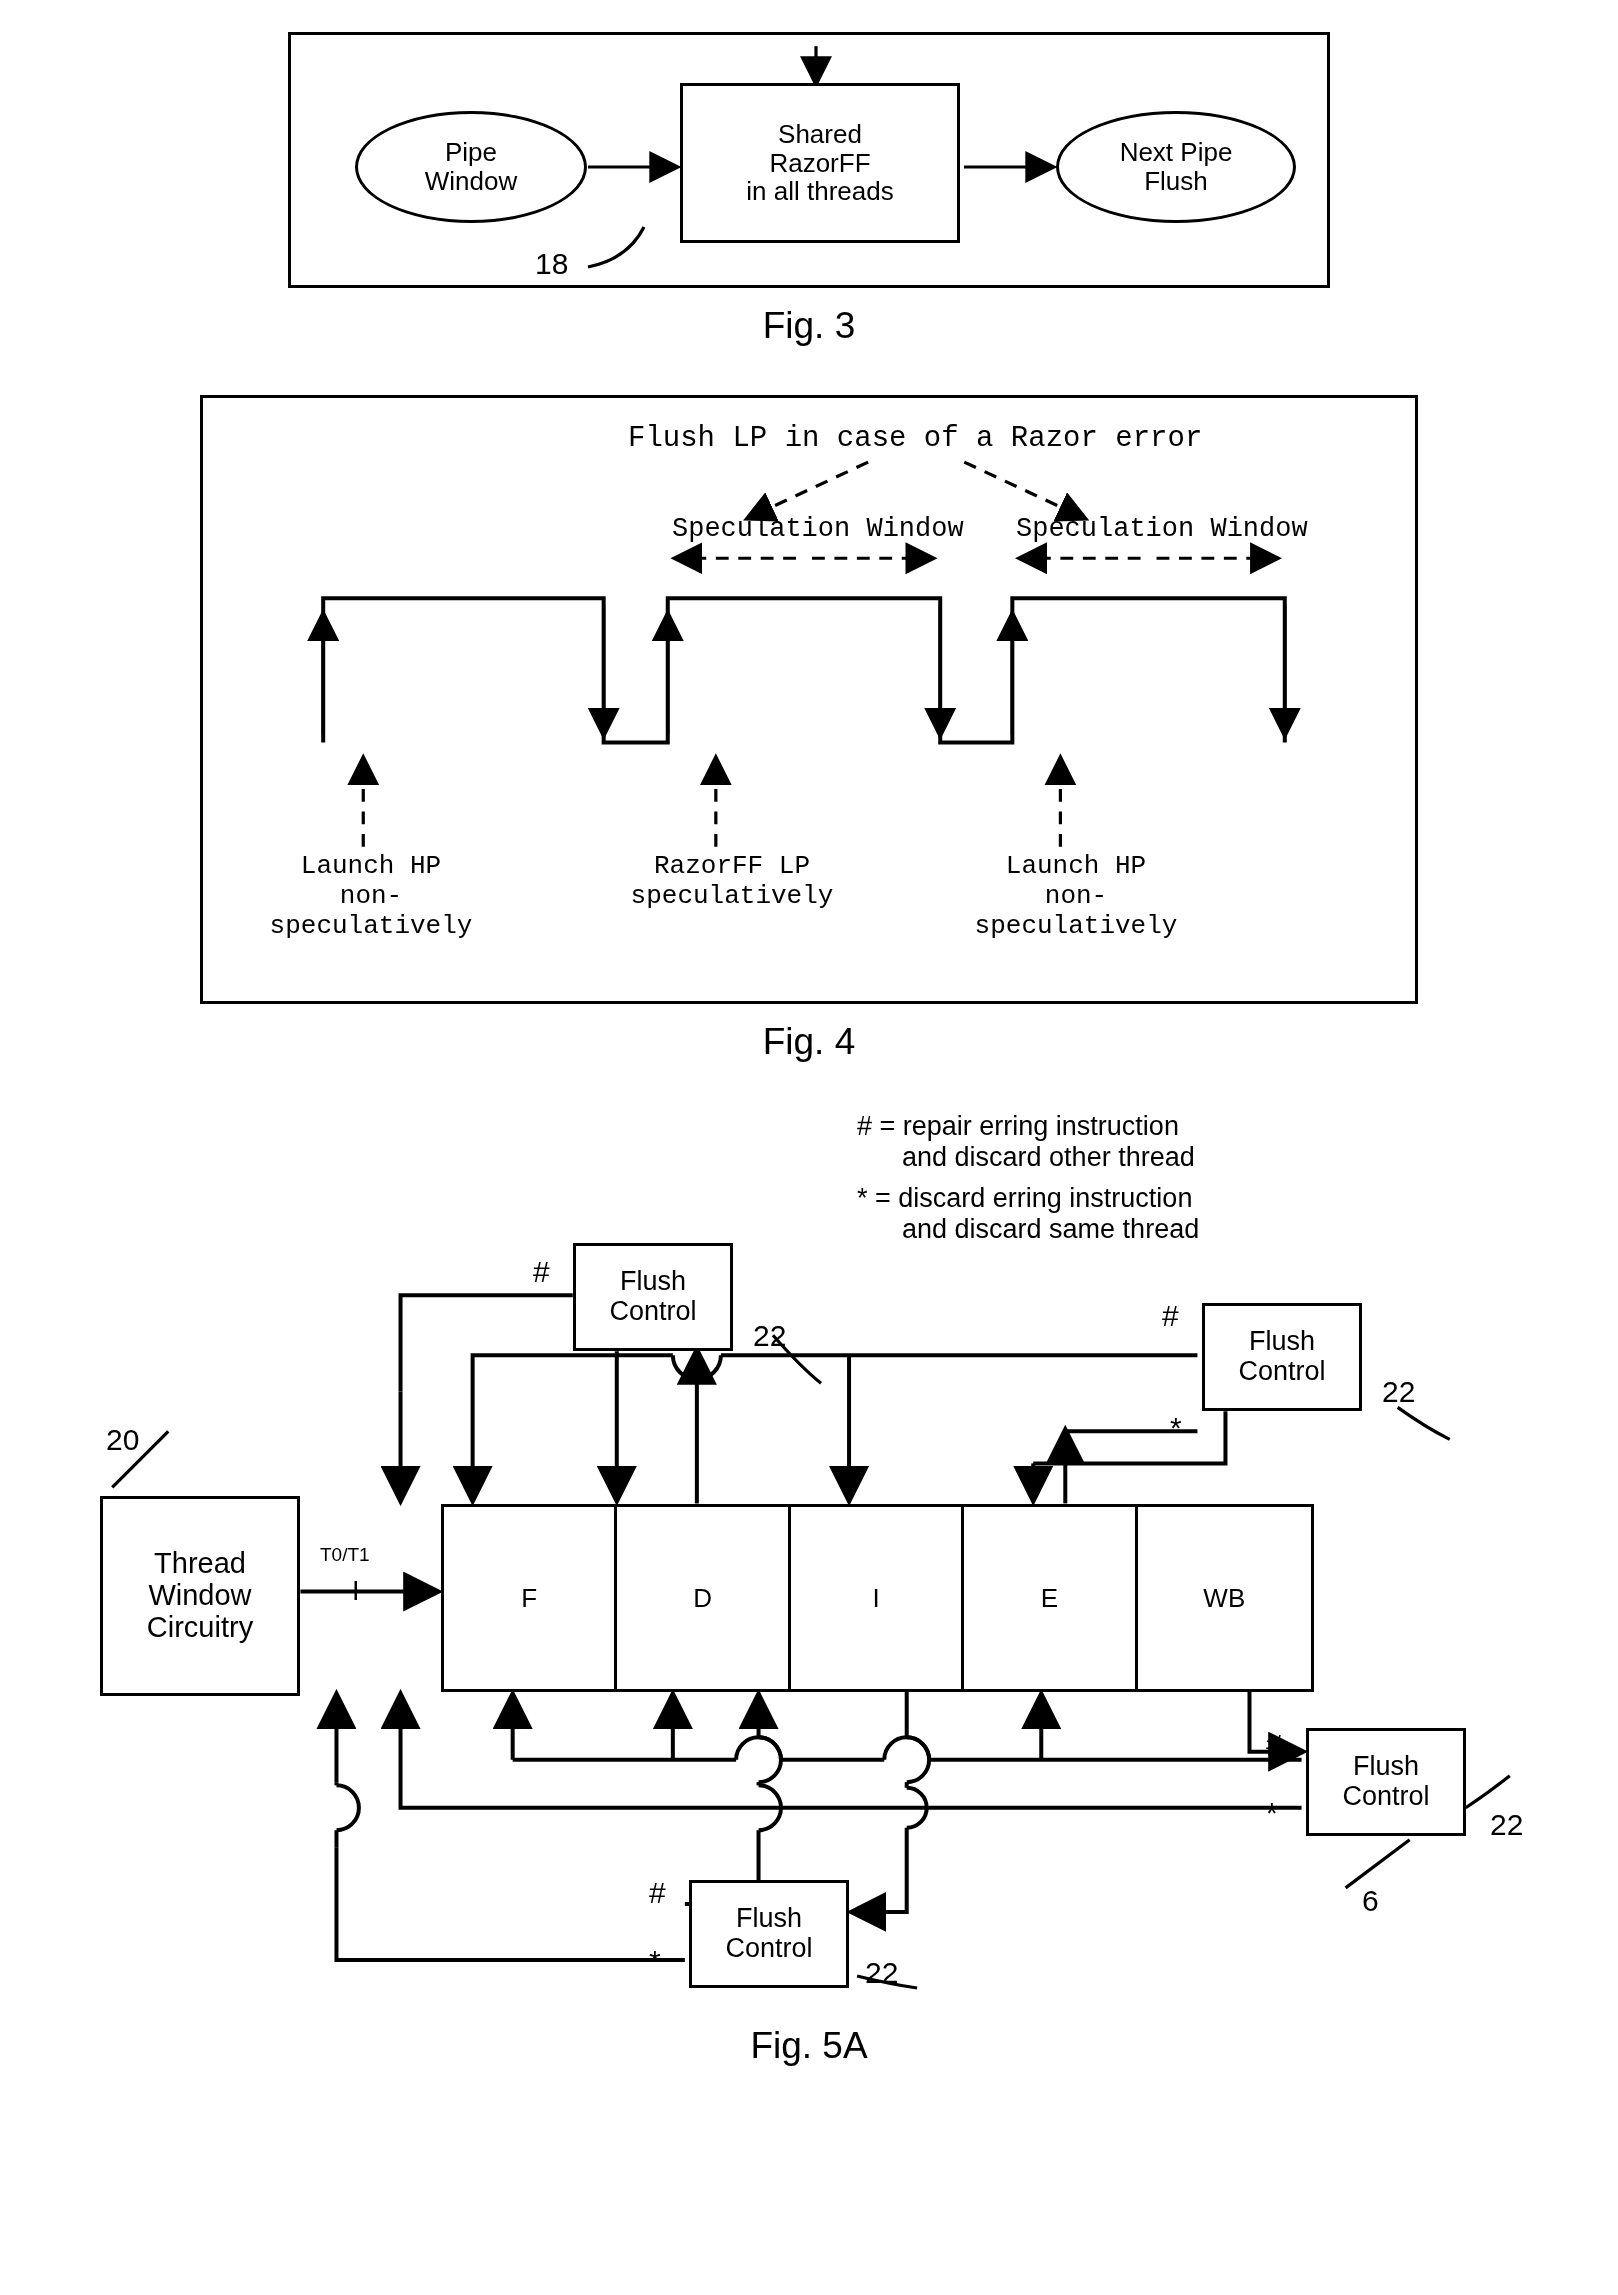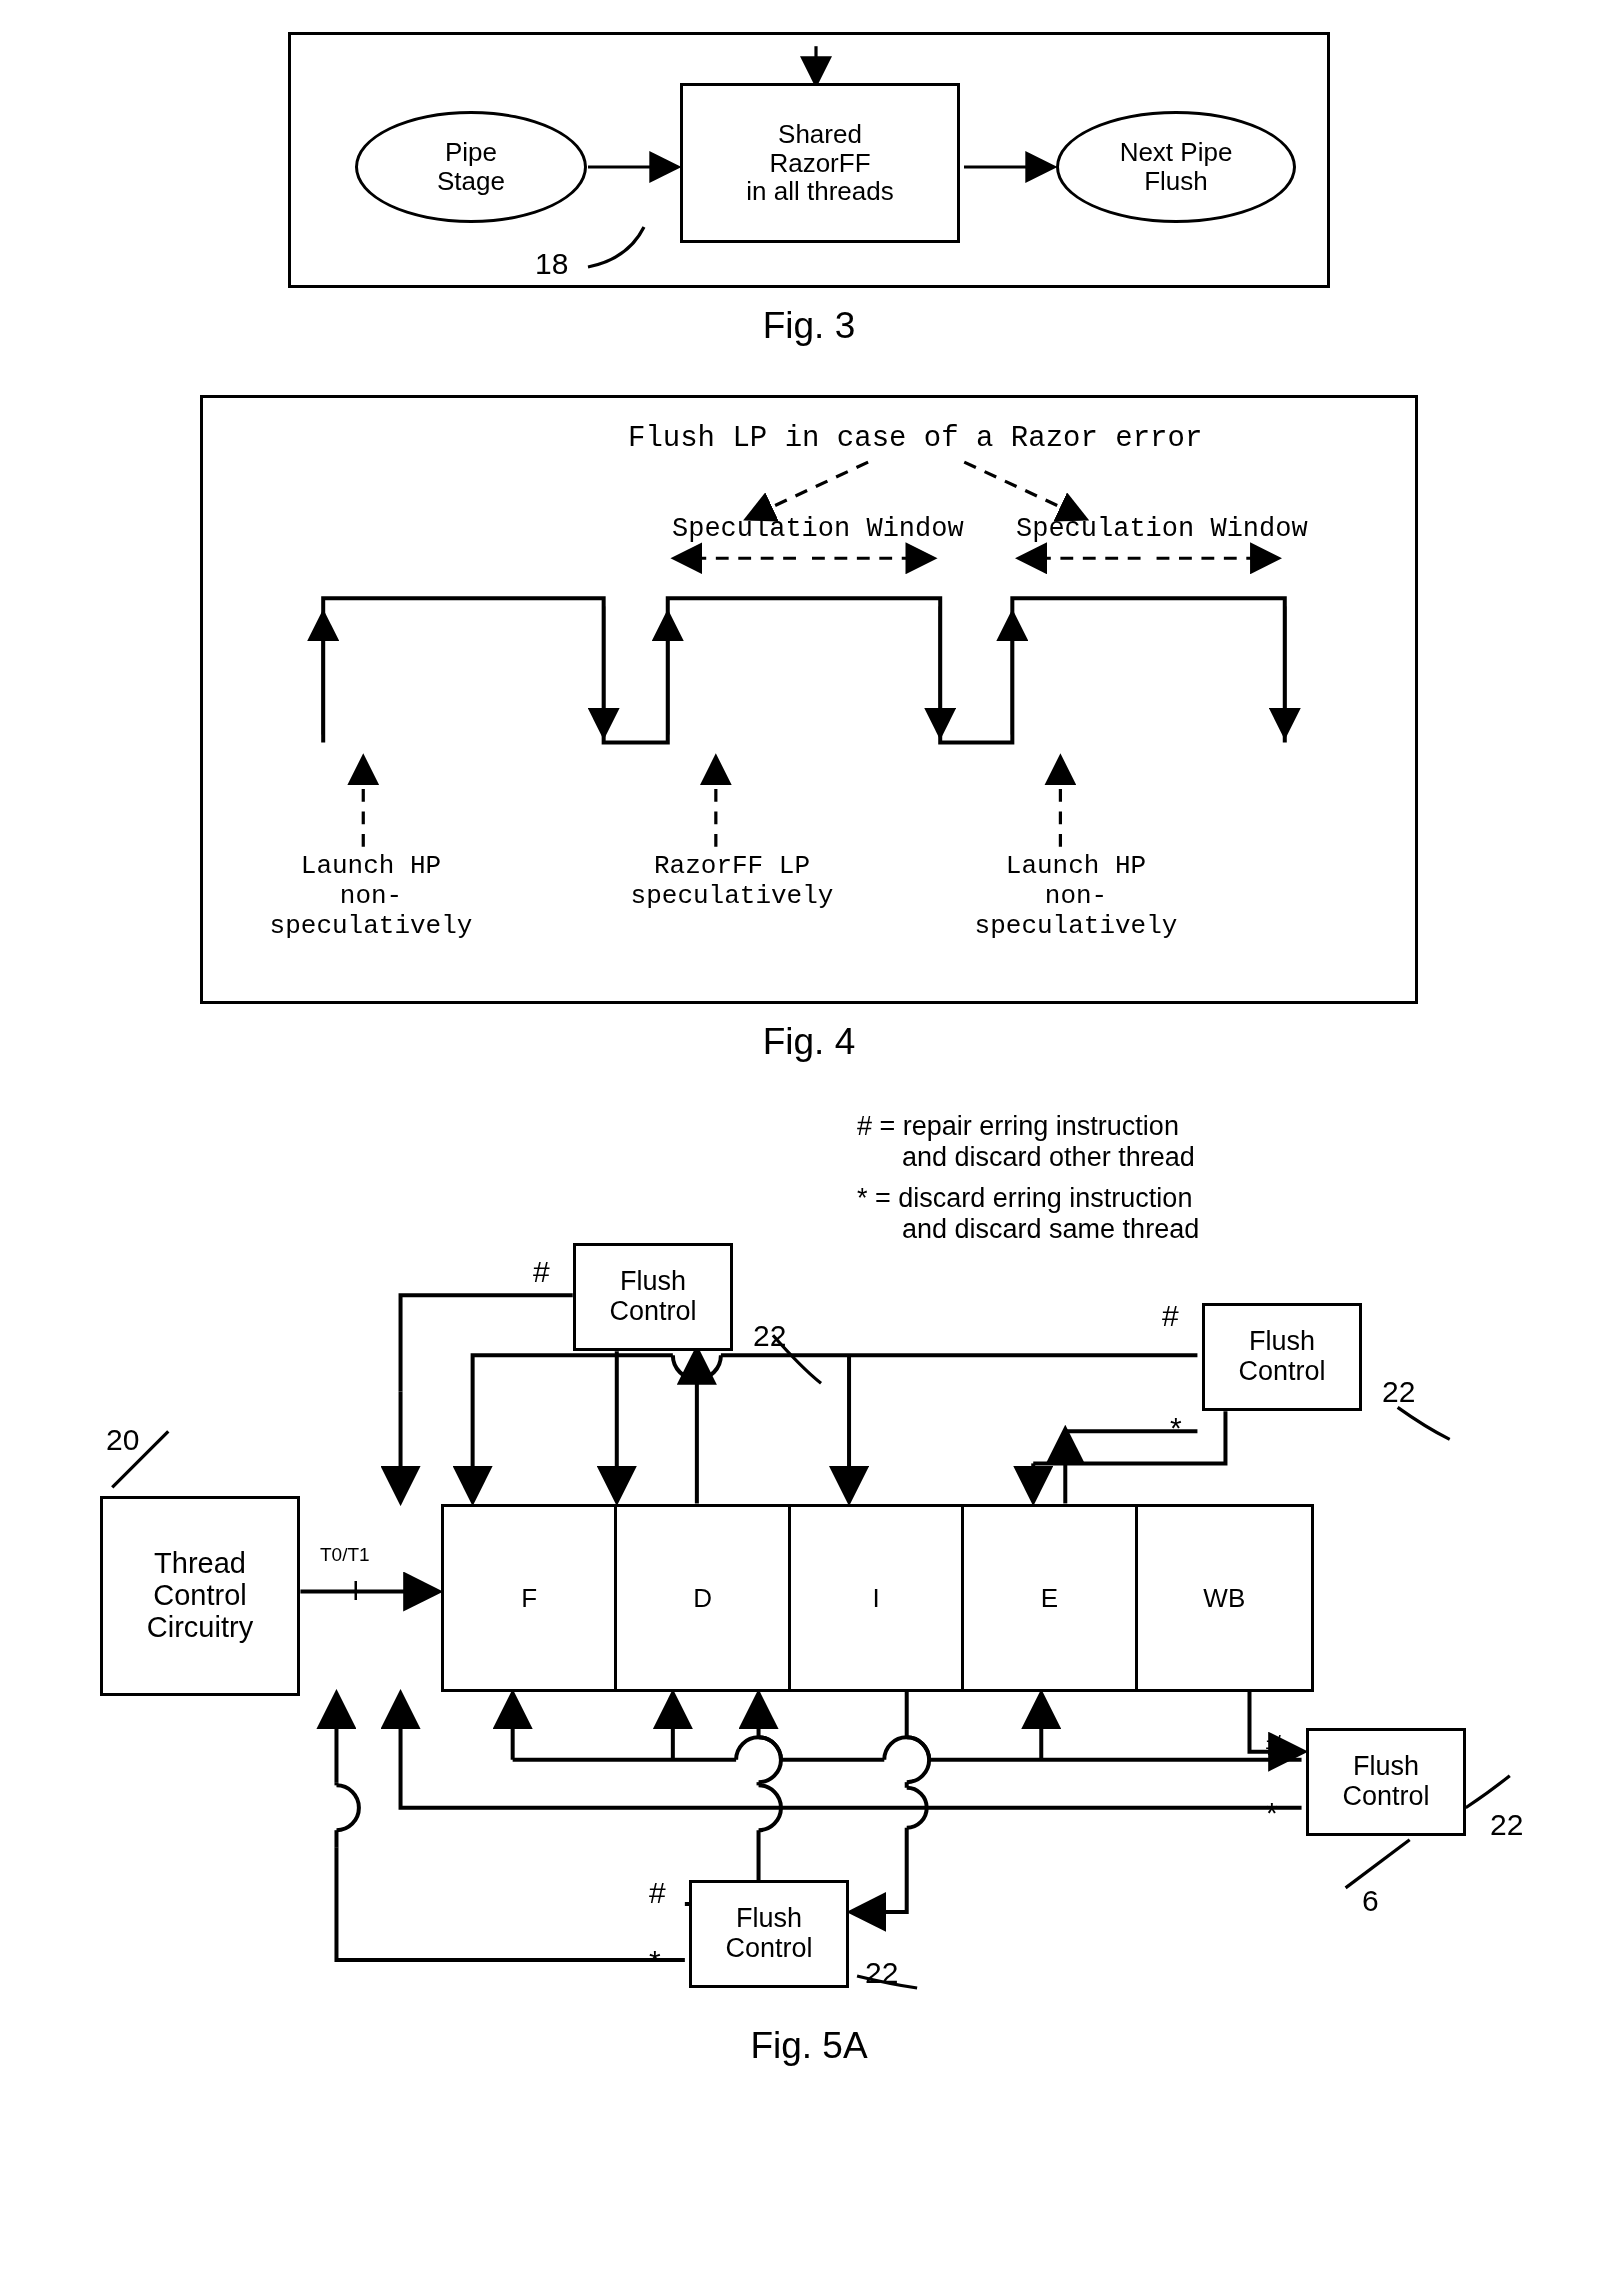--- a/index.html
+++ b/index.html
@@ -63,21 +63,21 @@
     <line x1="655" y1="14" x2="655" y2="60" stroke="#000" stroke-width="4" marker-end="url(#ah3)"></line>
 
     <line x1="370" y1="165" x2="480" y2="165" stroke="#000" stroke-width="4" marker-end="url(#ah3)"></line>
 
     <line x1="840" y1="165" x2="950" y2="165" stroke="#000" stroke-width="4" marker-end="url(#ah3)"></line>
 
     <path d="M 440 240 Q 420 280 370 290" stroke="#000" stroke-width="4" fill="none"></path>
   </svg>
   <div class="ellipse" style="left:64px; top:76px; width:232px; height:112px;">
     <span style="white-space:pre-line">Pipe
-Stage</span>
+Window</span>
   </div>
   <div class="rect" style="left:389px; top:48px; width:280px; height:160px;">
     <span style="white-space:pre-line">Shared
 RazorFF
 in all threads</span>
   </div>
   <div class="ellipse" style="left:765px; top:76px; width:240px; height:112px;">
     <span style="white-space:pre-line">Next Pipe
 Flush</span>
   </div>
@@ -211,21 +211,21 @@
     <path d="M 140 400 Q 100 440 70 470" fill="none" stroke="#000" stroke-width="4"></path>
     <path d="M 895 280 Q 930 320 955 340" fill="none" stroke="#000" stroke-width="4"></path>
     <path d="M 1675 370 Q 1710 395 1740 410" fill="none" stroke="#000" stroke-width="4"></path>
     <path d="M 1760 870 Q 1790 850 1815 830" fill="none" stroke="#000" stroke-width="4"></path>
     <path d="M 1000 1080 Q 1040 1090 1075 1095" fill="none" stroke="#000" stroke-width="4"></path>
     <path d="M 1610 970 Q 1650 940 1690 910" fill="none" stroke="#000" stroke-width="4"></path>
   </svg>
 
   <div class="rect" style="left:44px; top:385px; width:200px; height:200px; font-size:29px;">
     <span style="white-space:pre-line">Thread
-Control
+Window
 Circuitry</span>
   </div>
   <div class="ref" style="left:32px; top:312px;margin-left:18px;">20</div>
 
   <div class="abs-text" style="left:264px; top:433px; font-size:19px;">T0/T1</div>
   <div class="abs-text" style="left:296px; top:465px; font-size:27px;">I</div>
 
   <div class="pipe" style="left:385px; top:393px; width:873px; height:188px;">
     <div class="cell" style="width:175px;">
         <span>F</span>

